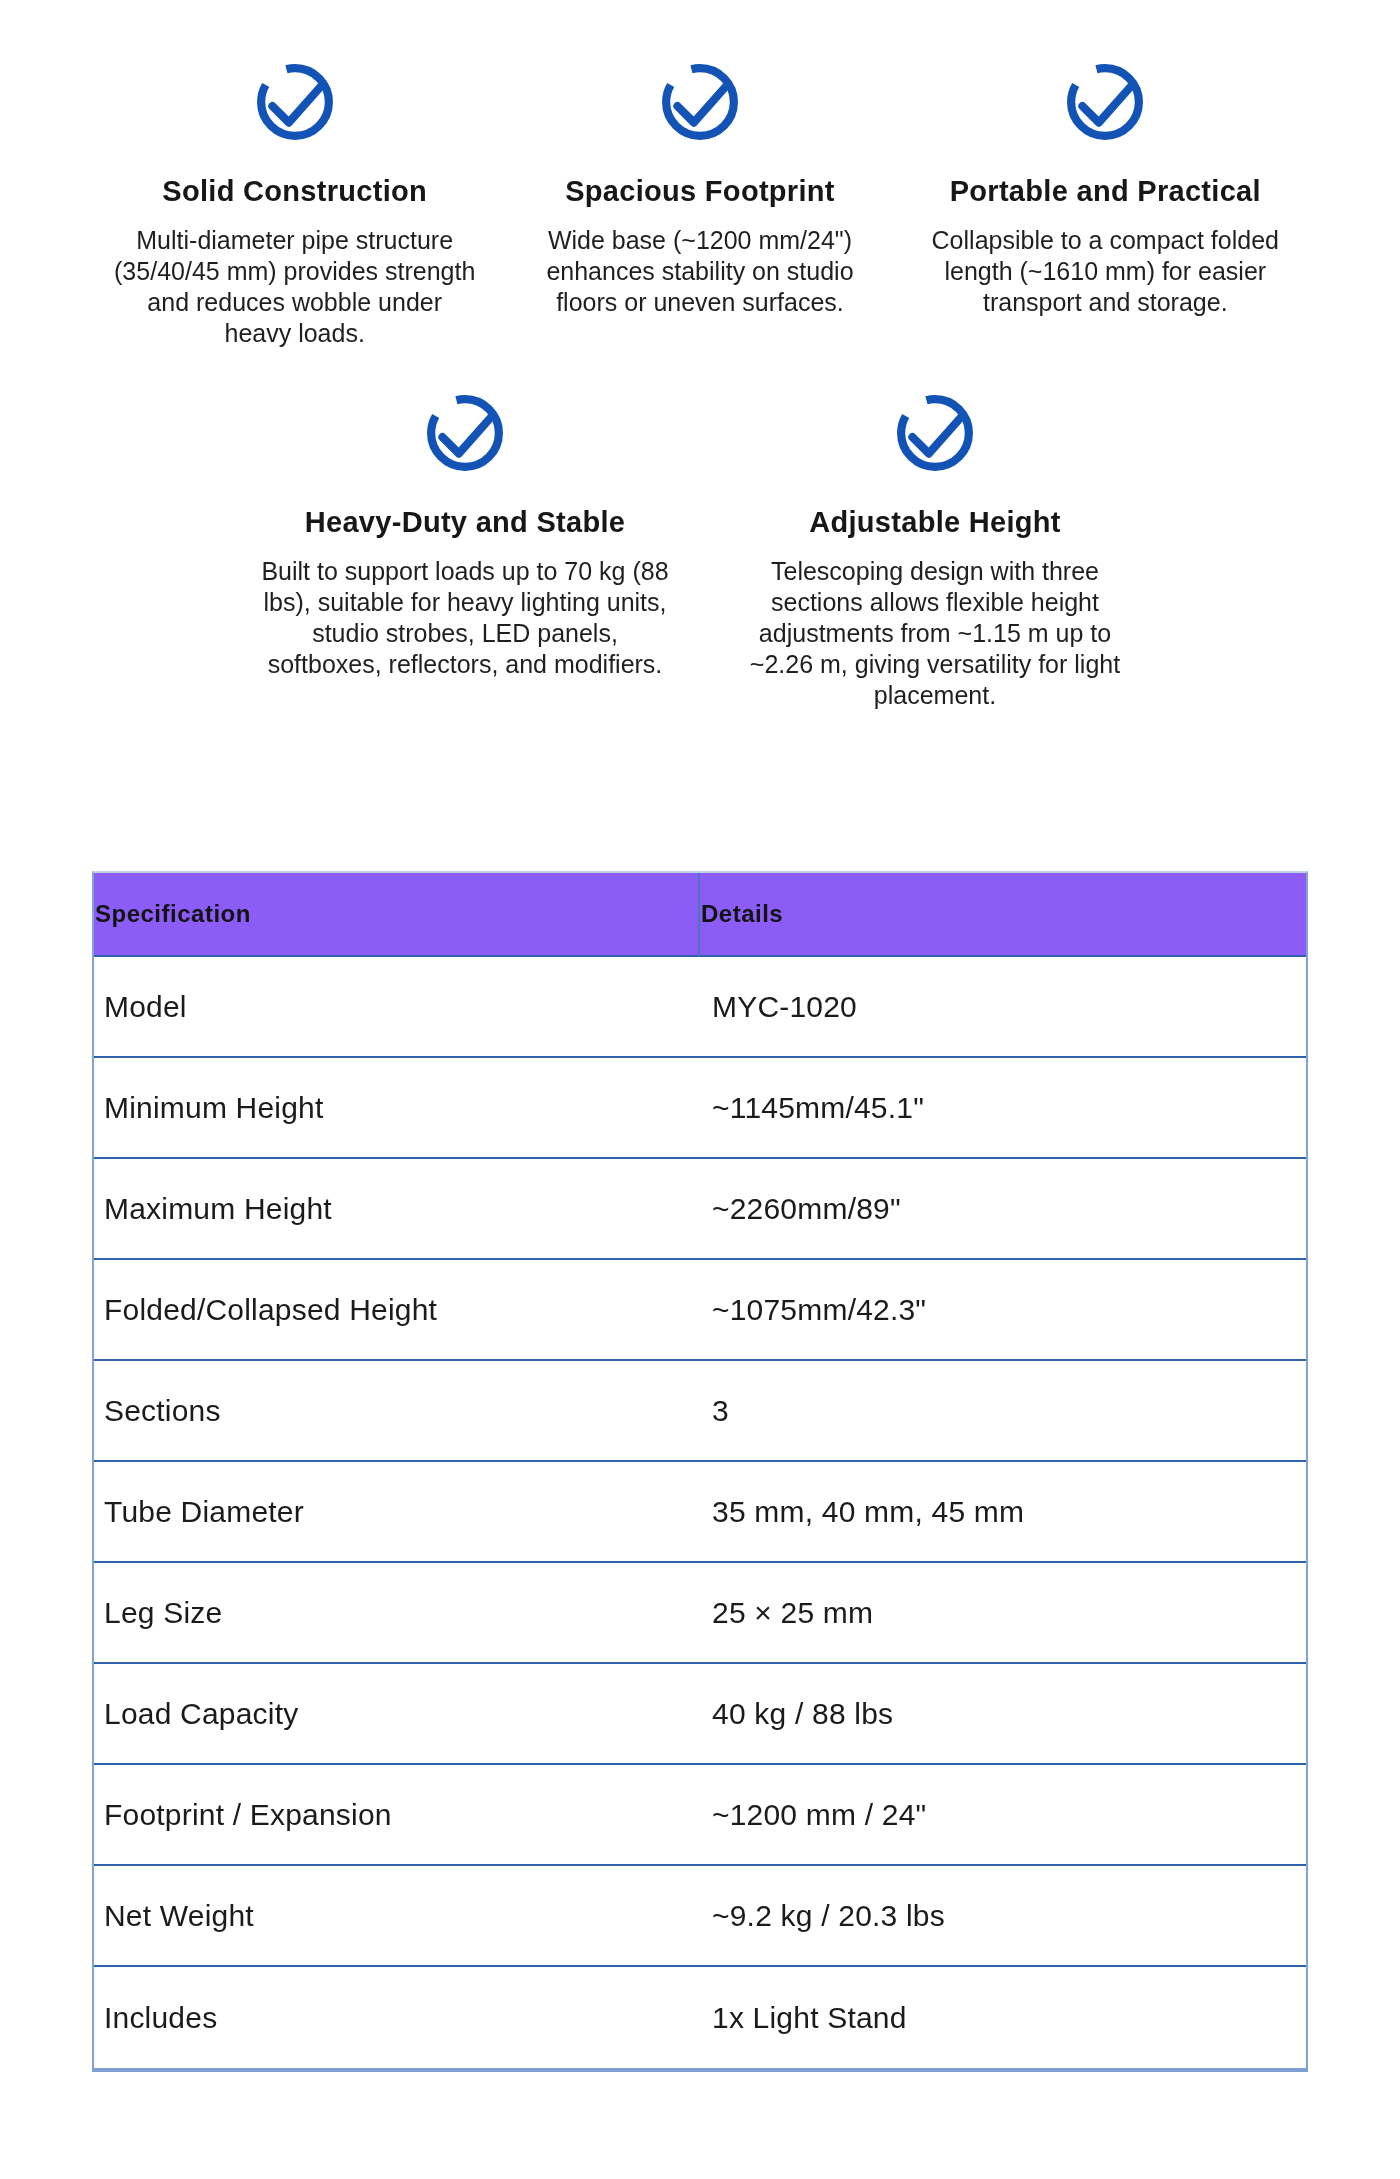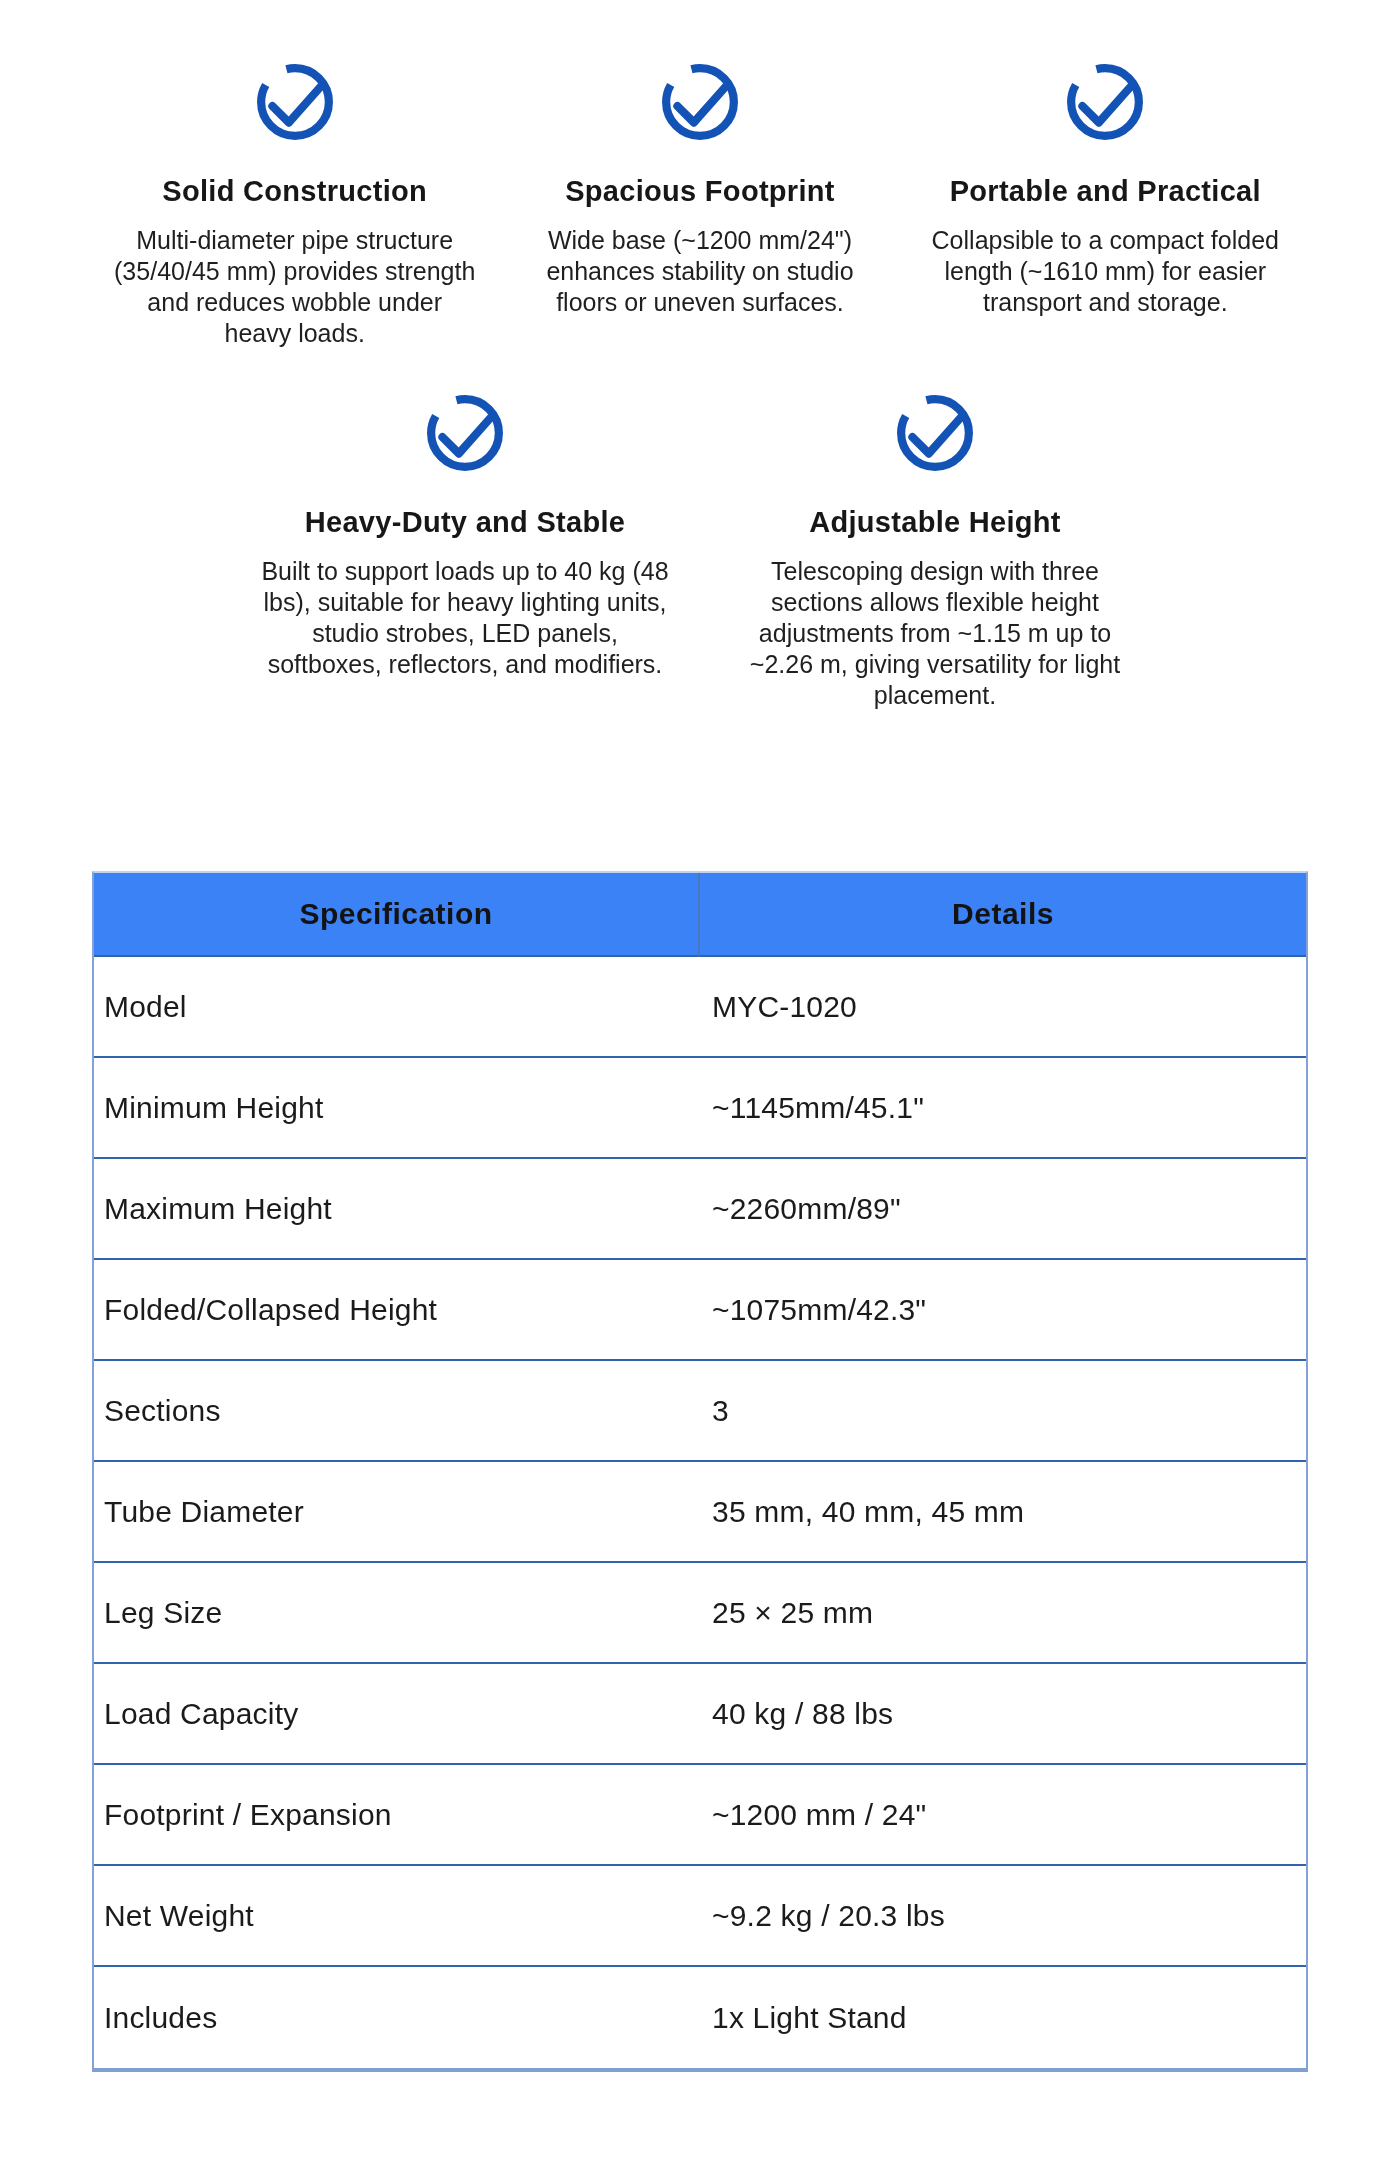--- a/index.html
+++ b/index.html
@@ -25,22 +25,22 @@
 
   
   table.spec{
     width:100%;margin-top:144px;
     border-collapse:separate;border-spacing:0;
     border:2px solid #83a3d7;border-top-color:#bfd2ee;
     border-bottom:4px solid #7e9fd4;
   }
   table.spec th{
     box-sizing:border-box;height:84px;width:50%;
-    background:#3b82f6;font-size:30px;font-weight:700;letter-spacing:.5px;
-    color:#131313;text-align:center;vertical-align:middle;
+    background:#8b5cf6;font-size:24px;font-weight:700;letter-spacing:.5px;
+    color:#131313;text-align:left;vertical-align:middle;
     border-bottom:2px solid #3162ad;
   }
   table.spec th:first-child{border-right:2px solid #4a76bb;}
   table.spec td{
     box-sizing:border-box;height:101px;vertical-align:middle;
     font-size:30px;line-height:38px;letter-spacing:.2px;color:#1b1b1b;
     padding:10px 12px 10px 10px;
     border-bottom:2px solid #3162ad;
   }
   table.spec td.value{padding-left:12px;}
@@ -93,21 +93,21 @@
     <div class="feat-row row-2">
 
       <div class="feature">
         <span class="icon-wrap">
           <svg viewBox="0 0 76 76" aria-hidden="true">
             <circle cx="38" cy="38" r="33" fill="none" stroke="#1253b5" stroke-width="8" stroke-dasharray="120.9 25.9 60.5"></circle>
             <polyline points="16,42 32,58 63,23" fill="none" stroke="#1253b5" stroke-width="8" stroke-linecap="round" stroke-linejoin="round"></polyline>
           </svg>
         </span>
         <h3>Heavy-Duty and Stable</h3>
-        <p>Built to support loads up to 40 kg (48 lbs), suitable for heavy lighting units, studio strobes, LED panels, softboxes, reflectors, and modifiers.</p>
+        <p>Built to support loads up to 70 kg (88 lbs), suitable for heavy lighting units, studio strobes, LED panels, softboxes, reflectors, and modifiers.</p>
       </div>
 
       <div class="feature">
         <span class="icon-wrap">
           <svg viewBox="0 0 76 76" aria-hidden="true">
             <circle cx="38" cy="38" r="33" fill="none" stroke="#1253b5" stroke-width="8" stroke-dasharray="120.9 25.9 60.5"></circle>
             <polyline points="16,42 32,58 63,23" fill="none" stroke="#1253b5" stroke-width="8" stroke-linecap="round" stroke-linejoin="round"></polyline>
           </svg>
         </span>
         <h3>Adjustable Height</h3>

